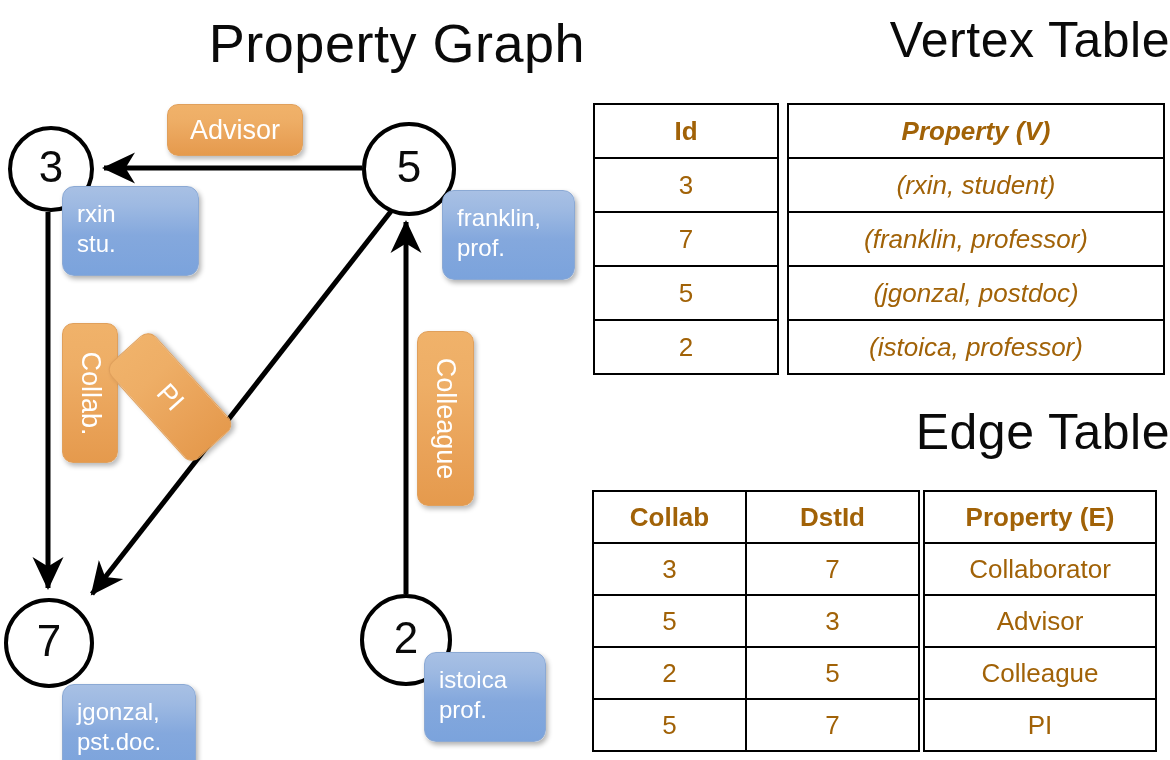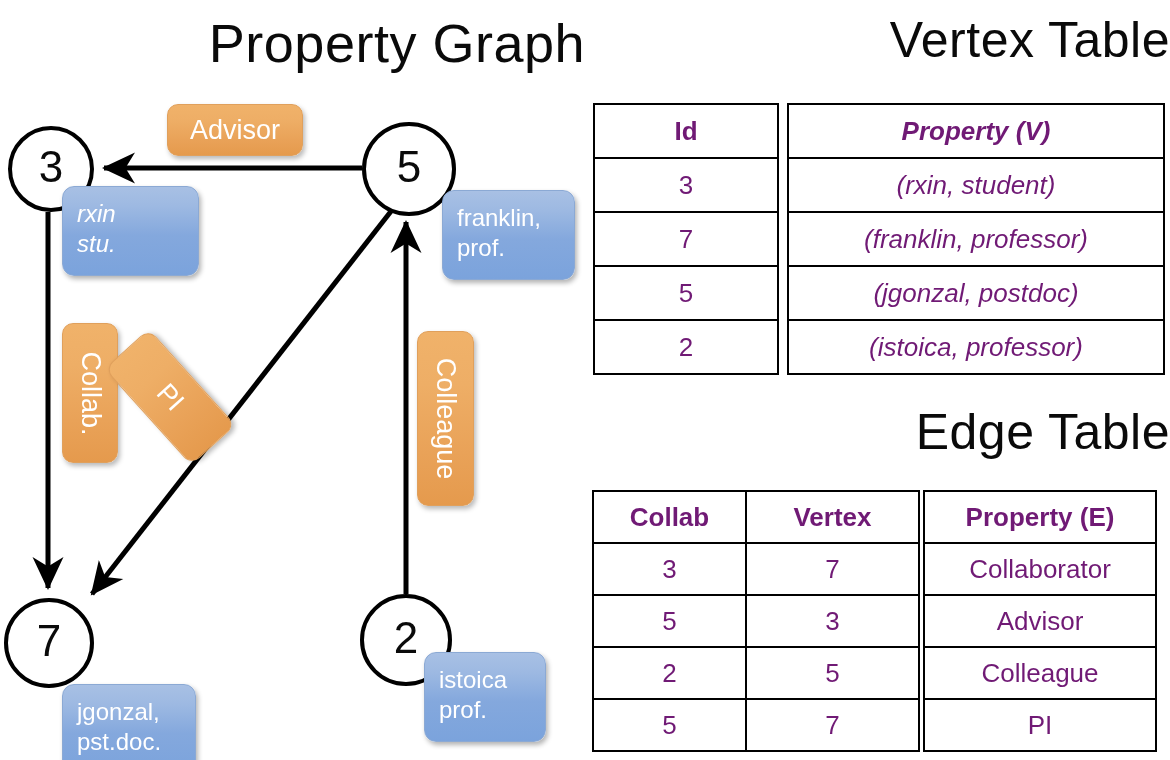--- a/index.html
+++ b/index.html
@@ -83,21 +83,21 @@
                 #a8c0e4 0%, #9db9e2 22%, #84a8dd 55%, #7ba3dc 100%);
     border: 1px solid #8ba9d4;
     box-shadow: 2px 3px 5px rgba(0,0,0,0.30);
     color: #ffffff;
     font-size: 24px;
     font-weight: 300;
     line-height: 30px;
     padding: 12px 0 0 14px;
     z-index: 6;
   }
-  #prop-rxin     { left: 62px;  top: 186px; width: 137px; height: 90px; font-style: italic; }
+  #prop-rxin     { left: 62px;  top: 186px; width: 137px; height: 90px; }
   #prop-franklin { left: 423px; top: 190px; width: 133px; height: 90px; margin-left: 19px; }
   #prop-jgonzal  { left: 62px;  top: 684px; width: 134px; height: 90px; }
   #prop-istoica  { left: 424px; top: 652px; width: 122px; height: 90px; }
 
   
   .edge-label {
     position: absolute;
     box-sizing: border-box;
     border-radius: 11px;
     background: linear-gradient(180deg,
@@ -145,21 +145,21 @@
     border-collapse: collapse;
     table-layout: fixed;
   }
   .tbl td, .tbl th {
     border: 2px solid #000000;
     text-align: center;
     font-weight: 300;
     font-size: 26px;
     line-height: 1;
     padding: 0;
-    color: #701a75;
+    color: #a16207;
     background: #ffffff;
   }
   .tbl .hdr {
     font-weight: bold;
     font-size: 26px;
   }
   .prop-v { background: #ccd9ef; }
   .prop-e { background: #f5dcc0; }
 
   
@@ -290,21 +290,21 @@
 </table>
 
 <table class="tbl" id="edge-src-table">
   <colgroup>
       <col style="width:153px">
       <col style="width:173px">
     </colgroup>
   <tbody>
     <tr>
       <td class="hdr">Collab</td>
-      <td class="hdr">Vertex</td>
+      <td class="hdr">DstId</td>
     </tr>
     <tr>
       <td>3</td>
       <td>7</td>
     </tr>
     <tr>
       <td>5</td>
       <td>3</td>
     </tr>
     <tr>

